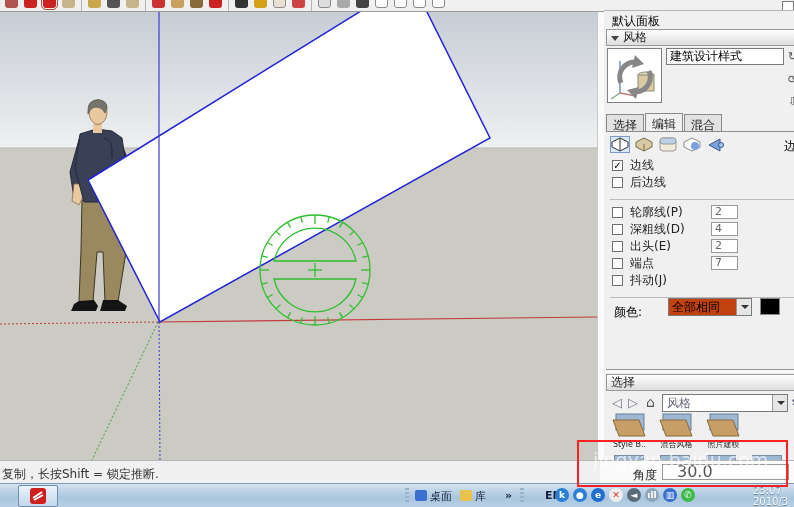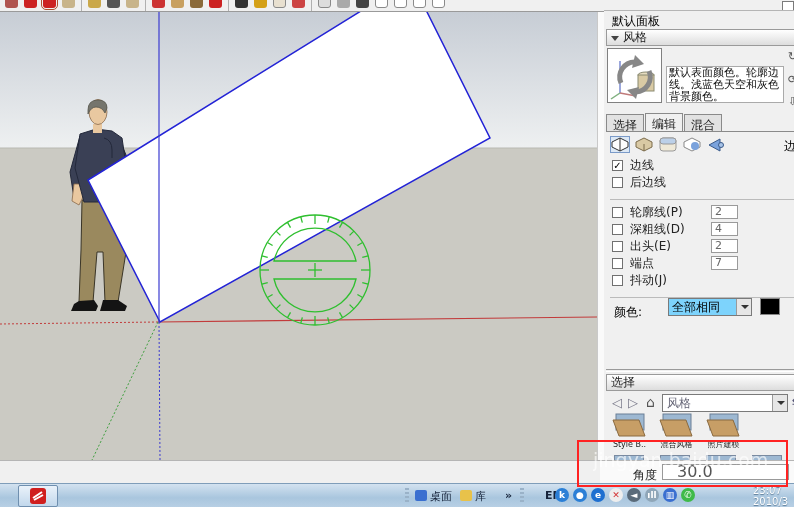--- a/index.html
+++ b/index.html
@@ -56,21 +56,21 @@
   .tool-btn.pressed { border:1px solid #7a9ac8; background:#dce8f5; }
   #cbx { left:6px; top:147px; width:184px; }
   .cbrow { position:relative; height:17px; line-height:15px; color:#222; }
   .cb { position:absolute; left:2px; top:2px; width:11px; height:11px; background:#fff;
     border:1px solid #707070; font-size:10px; line-height:10px; text-align:center; color:#000; }
   .cblab { position:absolute; left:20px; top:0; }
   .cbval { position:absolute; left:101px; top:0px; width:27px; height:14px; background:#fff;
     border:1px solid #9a9a9a; color:#666; font-size:11px; line-height:12px; padding-left:3px; }
   .cbdiv { height:8px; border-bottom:1px solid #bbb; margin-bottom:5px; }
   #color-row { left:6px; top:286px; width:184px; height:20px; }
-  #color-dd { position:absolute; left:58px; top:0; width:84px; height:18px; background:#7dd3fc;
+  #color-dd { position:absolute; left:58px; top:0; width:84px; height:18px; background:#c2410c;
     border:1px solid #7a7a7a; line-height:16px; padding-left:3px; }
   .dd-btn { position:absolute; right:0; top:0; width:15px; height:16px; background:#e6e6e6;
     border-left:1px solid #9a9a9a; }
   .dd-btn::after { content:""; position:absolute; left:4px; top:6px; width:0; height:0;
     border-left:4px solid transparent; border-right:4px solid transparent;
     border-top:4px solid #333; }
   #color-swatch { position:absolute; left:150px; top:0; width:20px; height:17px;
     border:1px solid #888; }
   #gripper { left:2px; top:358px; width:190px; height:3px;
     border-top:1px solid #9a9a9a; border-bottom:1px solid #fff; }
@@ -242,21 +242,21 @@
         <line x1="12" y1="44" x2="3" y2="50" stroke="#7fb07f" stroke-width="1.5"></line>
         <line x1="12" y1="44" x2="28" y2="47" stroke="#c07a7a" stroke-width="1.5"></line>
         <ellipse cx="38" cy="26" rx="8" ry="3" fill="#e6dcc0" stroke="#8a8a70"></ellipse>
         <rect x="30" y="26" width="16" height="16" fill="#d9caa4" stroke="#8a8a70"></rect>
         <path d="M13,34 A15,15 0 0 1 27,13" stroke="#878787" stroke-width="5" fill="none"></path>
         <polygon points="27,6 36,15 24,19" fill="#878787"></polygon>
         <path d="M41,22 A15,15 0 0 1 28,43" stroke="#878787" stroke-width="5" fill="none"></path>
         <polygon points="28,50 19,41 31,38" fill="#878787"></polygon>
       </svg>
     </div>
-    <div id="style-desc" class="abs">默认表面颜色。轮廓边线。浅蓝色天空和灰色背景颜色。</div>
+    <div id="style-name" class="abs">建筑设计样式</div>
     <div class="edge-icn abs" style="top:39px;">↻</div>
     <div class="edge-icn abs" style="top:62px;">⟳</div>
     <div class="edge-icn abs" style="top:84px;">⇩</div>
 
     <div id="tabs" class="abs"><span class="tab">选择</span><span class="tab active">编辑</span><span class="tab">混合</span></div>
     <div id="tabline" class="abs"></div>
 
     <div id="edit-tools" class="abs">
       <span class="tool-btn pressed">
         <svg width="18" height="15" viewBox="0 0 18 15">
@@ -368,20 +368,21 @@
       </div>
     <div id="folders2" class="abs">
       <span class="ftop"></span>
       <span class="ftop"></span>
       <span class="ftop"></span>
       <span class="ftop"></span>
     </div>
   </div>
 
   <div id="statusbar" class="abs">
+    <span id="status-hint">复制，长按Shift = 锁定推断.</span>
     <span id="vcb-zone">
       <span id="vcb-label">角度</span>
       <span id="vcb-input">30.0</span>
     </span>
   </div>
 
   <div id="taskbar" class="abs">
     <span id="task-btn">
       <svg width="16" height="16" viewBox="0 0 16 16">
         <rect x="0" y="0" width="16" height="16" rx="3" fill="#d01f1f"></rect>

